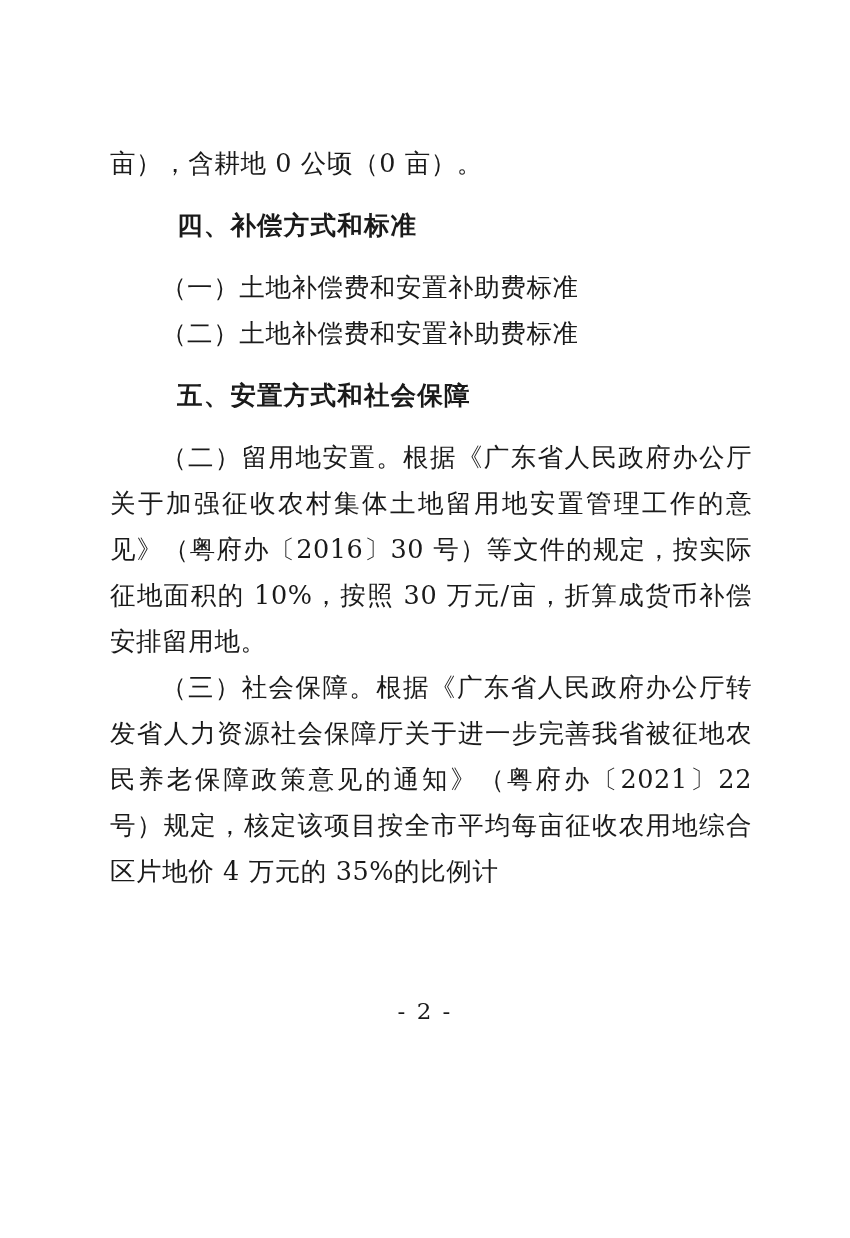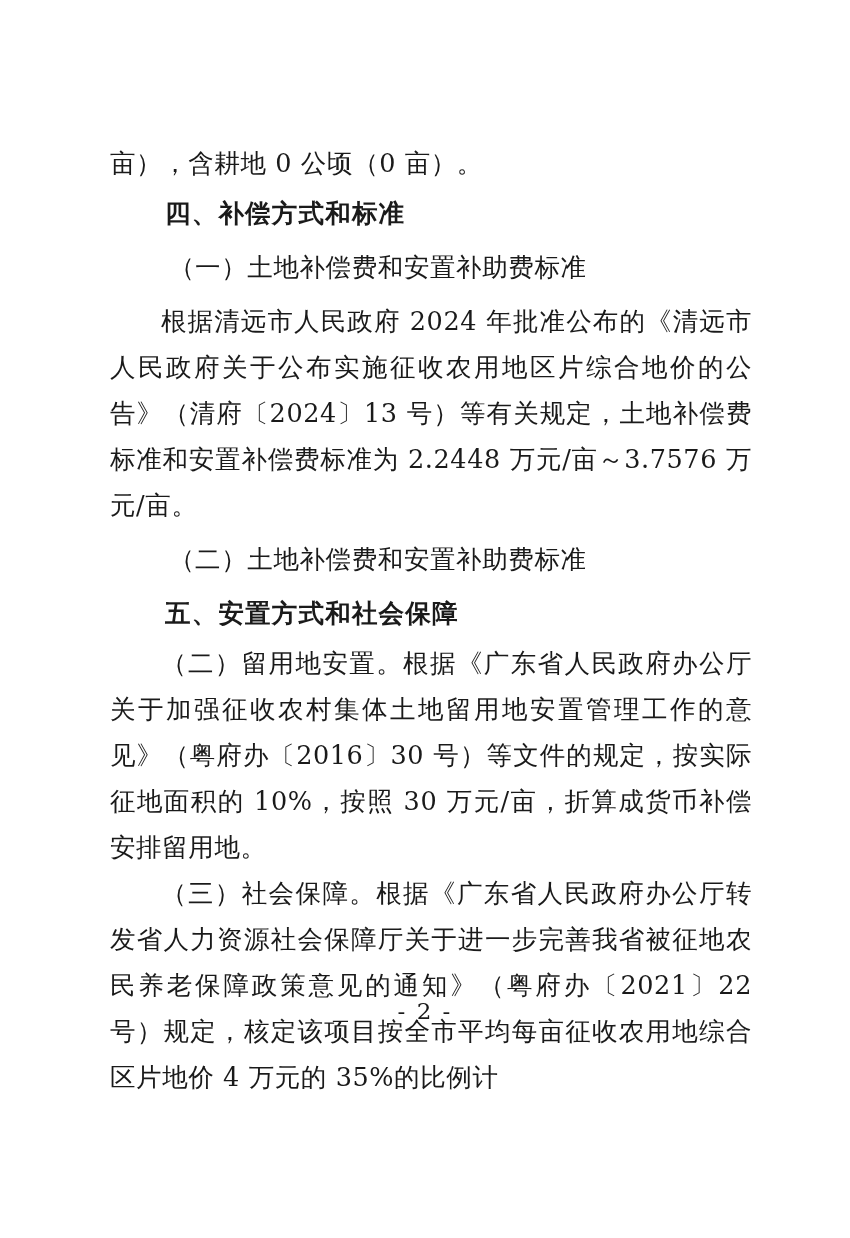--- a/index.html
+++ b/index.html
@@ -31,27 +31,27 @@
   }
   .para {
     margin: 0 0 0 0;
     text-indent: 2em;
     font-weight: 400;
   }
   .para.continue {
     text-indent: 0;
   }
   .heading {
-    margin: 4px;
+    margin: 16px;
     text-indent: 2em;
     font-weight: bold;
     letter-spacing: 1.2px;
   }
   .sub {
-    margin: 8px;
+    margin: 0;
     text-indent: 2em;
   }
   .footer {
     position: absolute;
     left: 0;
     right: 0;
     bottom: 78px;
     text-align: center;
     font-size: 23px;
     letter-spacing: 2px;
@@ -67,21 +67,20 @@
 
 <div class="page">
   <div class="doc-body">
 
     <p class="para continue">亩），含耕地 0 公顷（0 亩）。</p>
 
     <p class="heading">四、补偿方式和标准</p>
 
     <p class="sub">（一）土地补偿费和安置补助费标准</p>
 
-    <p class="para">根据清远市人民政府 2024 年批准公布的《清远市人民政府关于公布实施征收农用地区片综合地价的公告》（清府〔2024〕13 号）等有关规定，土地补偿费标准和安置补偿费标准为 2.2448 万元/亩～3.7576 万元/亩。</p>
 
     <p class="sub">（二）土地补偿费和安置补助费标准</p>
 
 
     <p class="heading">五、安置方式和社会保障</p>
 
 
     <p class="para">（二）留用地安置。根据《广东省人民政府办公厅关于加强征收农村集体土地留用地安置管理工作的意见》（粤府办〔2016〕30 号）等文件的规定，按实际征地面积的 10%，按照 30 万元/亩，折算成货币补偿安排留用地。</p>
 
     <p class="para">（三）社会保障。根据《广东省人民政府办公厅转发省人力资源社会保障厅关于进一步完善我省被征地农民养老保障政策意见的通知》（粤府办〔2021〕22 号）规定，核定该项目按全市平均每亩征收农用地综合区片地价 4 万元的 35%的比例计</p>

